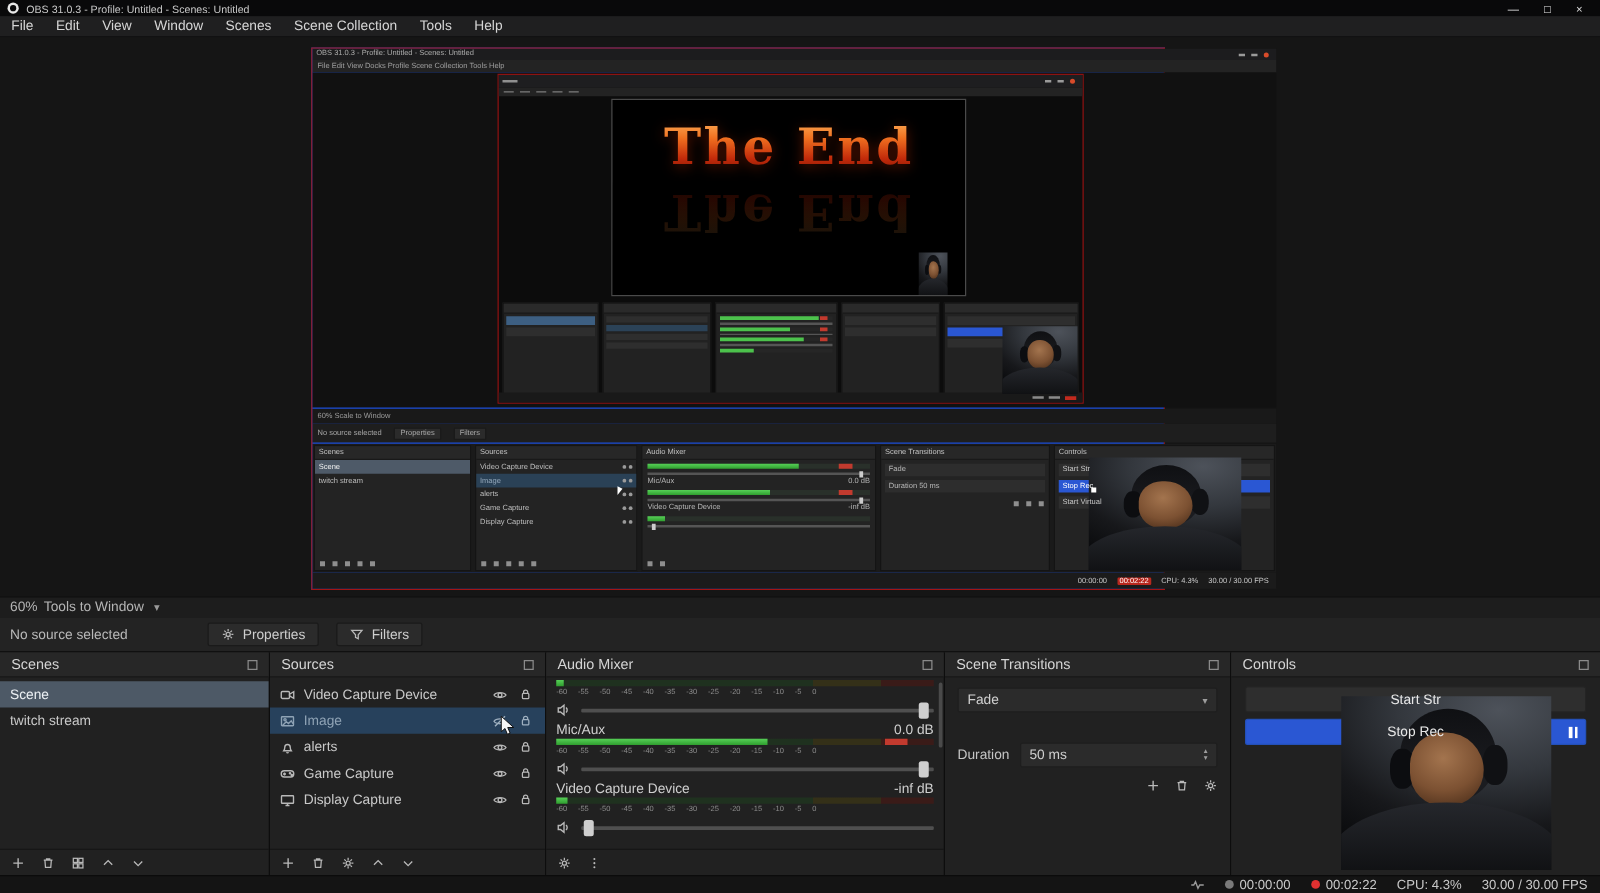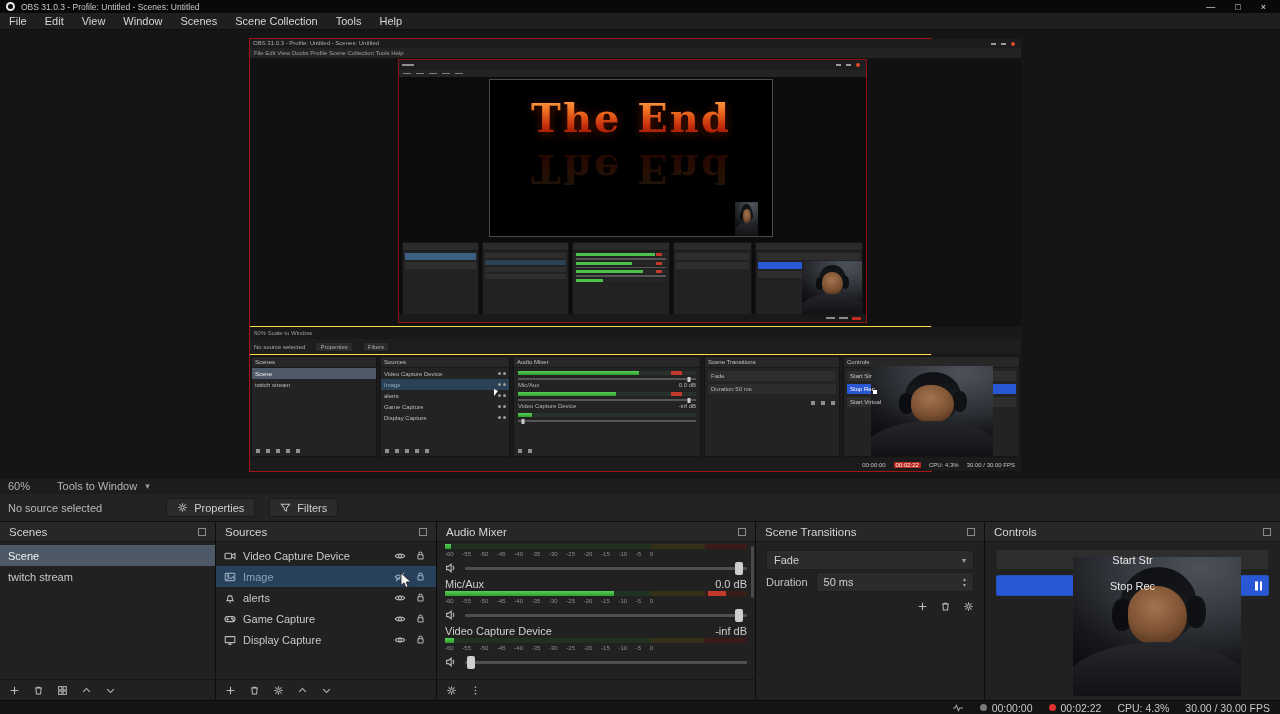--- a/index.html
+++ b/index.html
@@ -10,21 +10,21 @@
 #titlebar{position:absolute;left:0;top:0;width:1280px;height:13px;background:#09090a;display:flex;align-items:center;padding:0 6px;gap:6px}
 .obs-logo{width:9px;height:9px;border-radius:50%;background:#e8e8e8;position:relative;flex:0 0 auto}
 .obs-logo::after{content:"";position:absolute;left:2px;top:2px;width:5px;height:5px;border-radius:50%;background:#09090a}
 .t-title{font-size:8.5px;color:#c8c8c8;flex:1;white-space:nowrap;overflow:hidden}
 .winbtns{display:flex;gap:20px;font-size:9px;color:#e3e3e3;padding-right:8px;align-items:center}
 
 #menubar{position:absolute;left:0;top:13px;width:1280px;height:17px;background:#1f1f20;border-bottom:1px solid #0e0e0e;display:flex;align-items:stretch;font-size:11px;color:#d6d6d6}
 #menubar .mi{padding:0 9px;display:flex;align-items:center}
 
 #preview-area{position:absolute;left:0;top:30px;width:1280px;height:447px;background:#151515}
-#pv{position:absolute;left:249px;top:8px;width:683px;height:434px;background:#fde047;border:1px solid #a31515}
+#pv{position:absolute;left:249px;top:8px;width:683px;height:434px;background:#1d4ed8;border:1px solid #a31515}
 .l2-title{position:absolute;left:0;top:0;width:771px;height:9px;background:#1c1c1e;display:flex;align-items:center;padding:0 3px}
 .l2-title-text{font-size:6px;line-height:9px;color:#ababab;flex:1;white-space:nowrap;overflow:hidden}
 .windots{display:flex;gap:5px;align-items:center;padding-right:3px}
 .windots i{width:5px;height:2px;background:#9a9a9a;display:block}
 .windots b{width:4px;height:4px;border-radius:50%;background:#d84b2a;display:block}
 .l2-menu{position:absolute;left:0;top:9px;width:771px;height:10px;background:#232323;font-size:6px;line-height:10px;color:#9f9f9f;padding:0 4px;white-space:nowrap;overflow:hidden}
 .l2-viewport{position:absolute;left:0;top:19px;width:771px;height:268px;background:#111;overflow:hidden}
 
 #l3{position:absolute;left:148px;top:1px;width:469px;height:264px;background:#0c0c0c;border:1px solid #8c1212}
 .l3-title{position:absolute;left:0;top:0;right:0;height:10px;background:#1e1e20;display:flex;align-items:center;gap:4px;padding:0 3px}
@@ -80,21 +80,21 @@
 .mini-cursor{position:absolute;left:113px;top:32px;width:0;height:0;border-left:4px solid #fff;border-top:2px solid transparent;border-bottom:5px solid transparent;z-index:8}
 
 .person{position:absolute;overflow:hidden;background:radial-gradient(120% 90% at 75% 8%,#4d525a 0%,#33373d 40%,#17181b 75%,#0b0c0e 100%)}
 .person i{position:absolute;display:block}
 .p-band{left:28%;top:7%;width:46%;height:54%;border-radius:50% 50% 48% 48%;background:linear-gradient(180deg,#0f1013,#1b1c20 70%)}
 .p-cupL{left:23%;top:30%;width:12%;height:23%;border-radius:45%;background:#0c0d10}
 .p-cupR{left:67%;top:28%;width:12%;height:23%;border-radius:45%;background:#101114}
 .p-face{left:33%;top:21%;width:35%;height:42%;border-radius:46% 54% 52% 48%;background:radial-gradient(90% 80% at 45% 35%,#a3744e 0%,#7c5132 55%,#55351f 85%)}
 .p-body{left:-6%;bottom:-5%;width:112%;height:44%;border-radius:50% 50% 0 0/75% 75% 0 0;background:linear-gradient(180deg,#25272c,#0e0f11)}
 
-#zoombar{position:absolute;left:0;top:477px;width:1280px;height:17px;background:#1d1d1d;border-top:1px solid #0f0f0f;display:flex;align-items:center;gap:27px;padding:0 8px;font-size:11px;color:#b5b5b5}
+#zoombar{position:absolute;left:0;top:477px;width:1280px;height:17px;background:#1d1d1d;border-top:1px solid #0f0f0f;display:flex;align-items:center;gap:5px;padding:0 8px;font-size:11px;color:#b5b5b5}
 #srcbar{position:absolute;left:0;top:494px;width:1280px;height:27px;background:#232323;display:flex;align-items:center;padding:0 8px;font-size:11px;color:#b9b9b9}
 .tbtn{display:flex;align-items:center;gap:6px;height:19px;padding:0 10px;background:#2b2b2b;border:1px solid #1a1a1a;border-radius:2px;color:#cfcfcf}
 
 #docks{position:absolute;left:0;top:521px;width:1280px;height:179px;background:#1b1b1b;border-top:1px solid #0e0e0e;display:flex}
 .dock{position:relative;height:179px;background:#212121;border-right:1px solid #0d0d0d;display:flex;flex-direction:column}
 .dock-head{height:20px;display:flex;align-items:center;padding:0 9px;background:#272727;border-bottom:1px solid #171717}
 .dock-title{font-size:11.5px;color:#d4d4d4;flex:1}
 .dock-float{width:8px;height:8px;border:1px solid #8a8a8a}
 .dock-body{flex:1;position:relative;overflow:hidden}
 .dock-tools{height:22px;border-top:1px solid #161616;display:flex;align-items:center;gap:13px;padding:0 9px}
@@ -113,21 +113,21 @@
 .meter .peak{position:absolute;left:87%;top:0;bottom:0;background:#c23a2e;display:block}
 .ticks{font-size:6px;line-height:8px;color:#8d8d8d;word-spacing:7px;white-space:nowrap;overflow:hidden;padding:1px 0 2px}
 .sl-row{display:flex;align-items:center;gap:8px;height:16px}
 .track{flex:1;height:3px;background:#4f4f4f;border-radius:1px;position:relative}
 .knob{position:absolute;top:-5px;width:8px;height:13px;background:#cfcfcf;border-radius:2px;transform:translateX(-50%);display:block}
 .mix-scroll{position:absolute;right:1px;top:4px;width:3px;height:52px;background:#4a4a4a;border-radius:2px}
 
 .trans-body{padding:8px 10px}
 .combo{height:20px;background:#2b2b2b;border:1px solid #1e1e1e;border-radius:2px;display:flex;align-items:center;padding:0 7px;font-size:11px;color:#d0d0d0}
 .combo .sp{flex:1}
-.dur-row{display:flex;align-items:center;gap:8px;margin-top:2px}
+.dur-row{display:flex;align-items:center;gap:8px;margin-top:24px}
 .dur-lbl{font-size:11px;color:#c5c5c5}
 .spin{flex:1;height:20px;background:#2b2b2b;border:1px solid #1e1e1e;border-radius:2px;display:flex;align-items:center;padding:0 7px;font-size:11px;color:#d0d0d0}
 .spin .sp{flex:1}
 .spin-arr{display:flex;flex-direction:column;font-size:6px;line-height:6px;color:#9e9e9e}
 .trans-icons{display:flex;justify-content:flex-end;gap:12px;margin-top:9px}
 
 .ctrl-body{padding:7px 11px;position:relative}
 .ctl-btn{position:relative;height:21px;background:#2e2e2e;border:1px solid #242424;border-radius:2px;margin-bottom:5px;display:flex;align-items:center;justify-content:center}
 .ctl-btn.rec{background:#2a57d3;border-color:#2450b8}
 .ctl-btn .blabel{position:relative;z-index:6;font-size:11px;color:#e8e8e8;white-space:nowrap}

